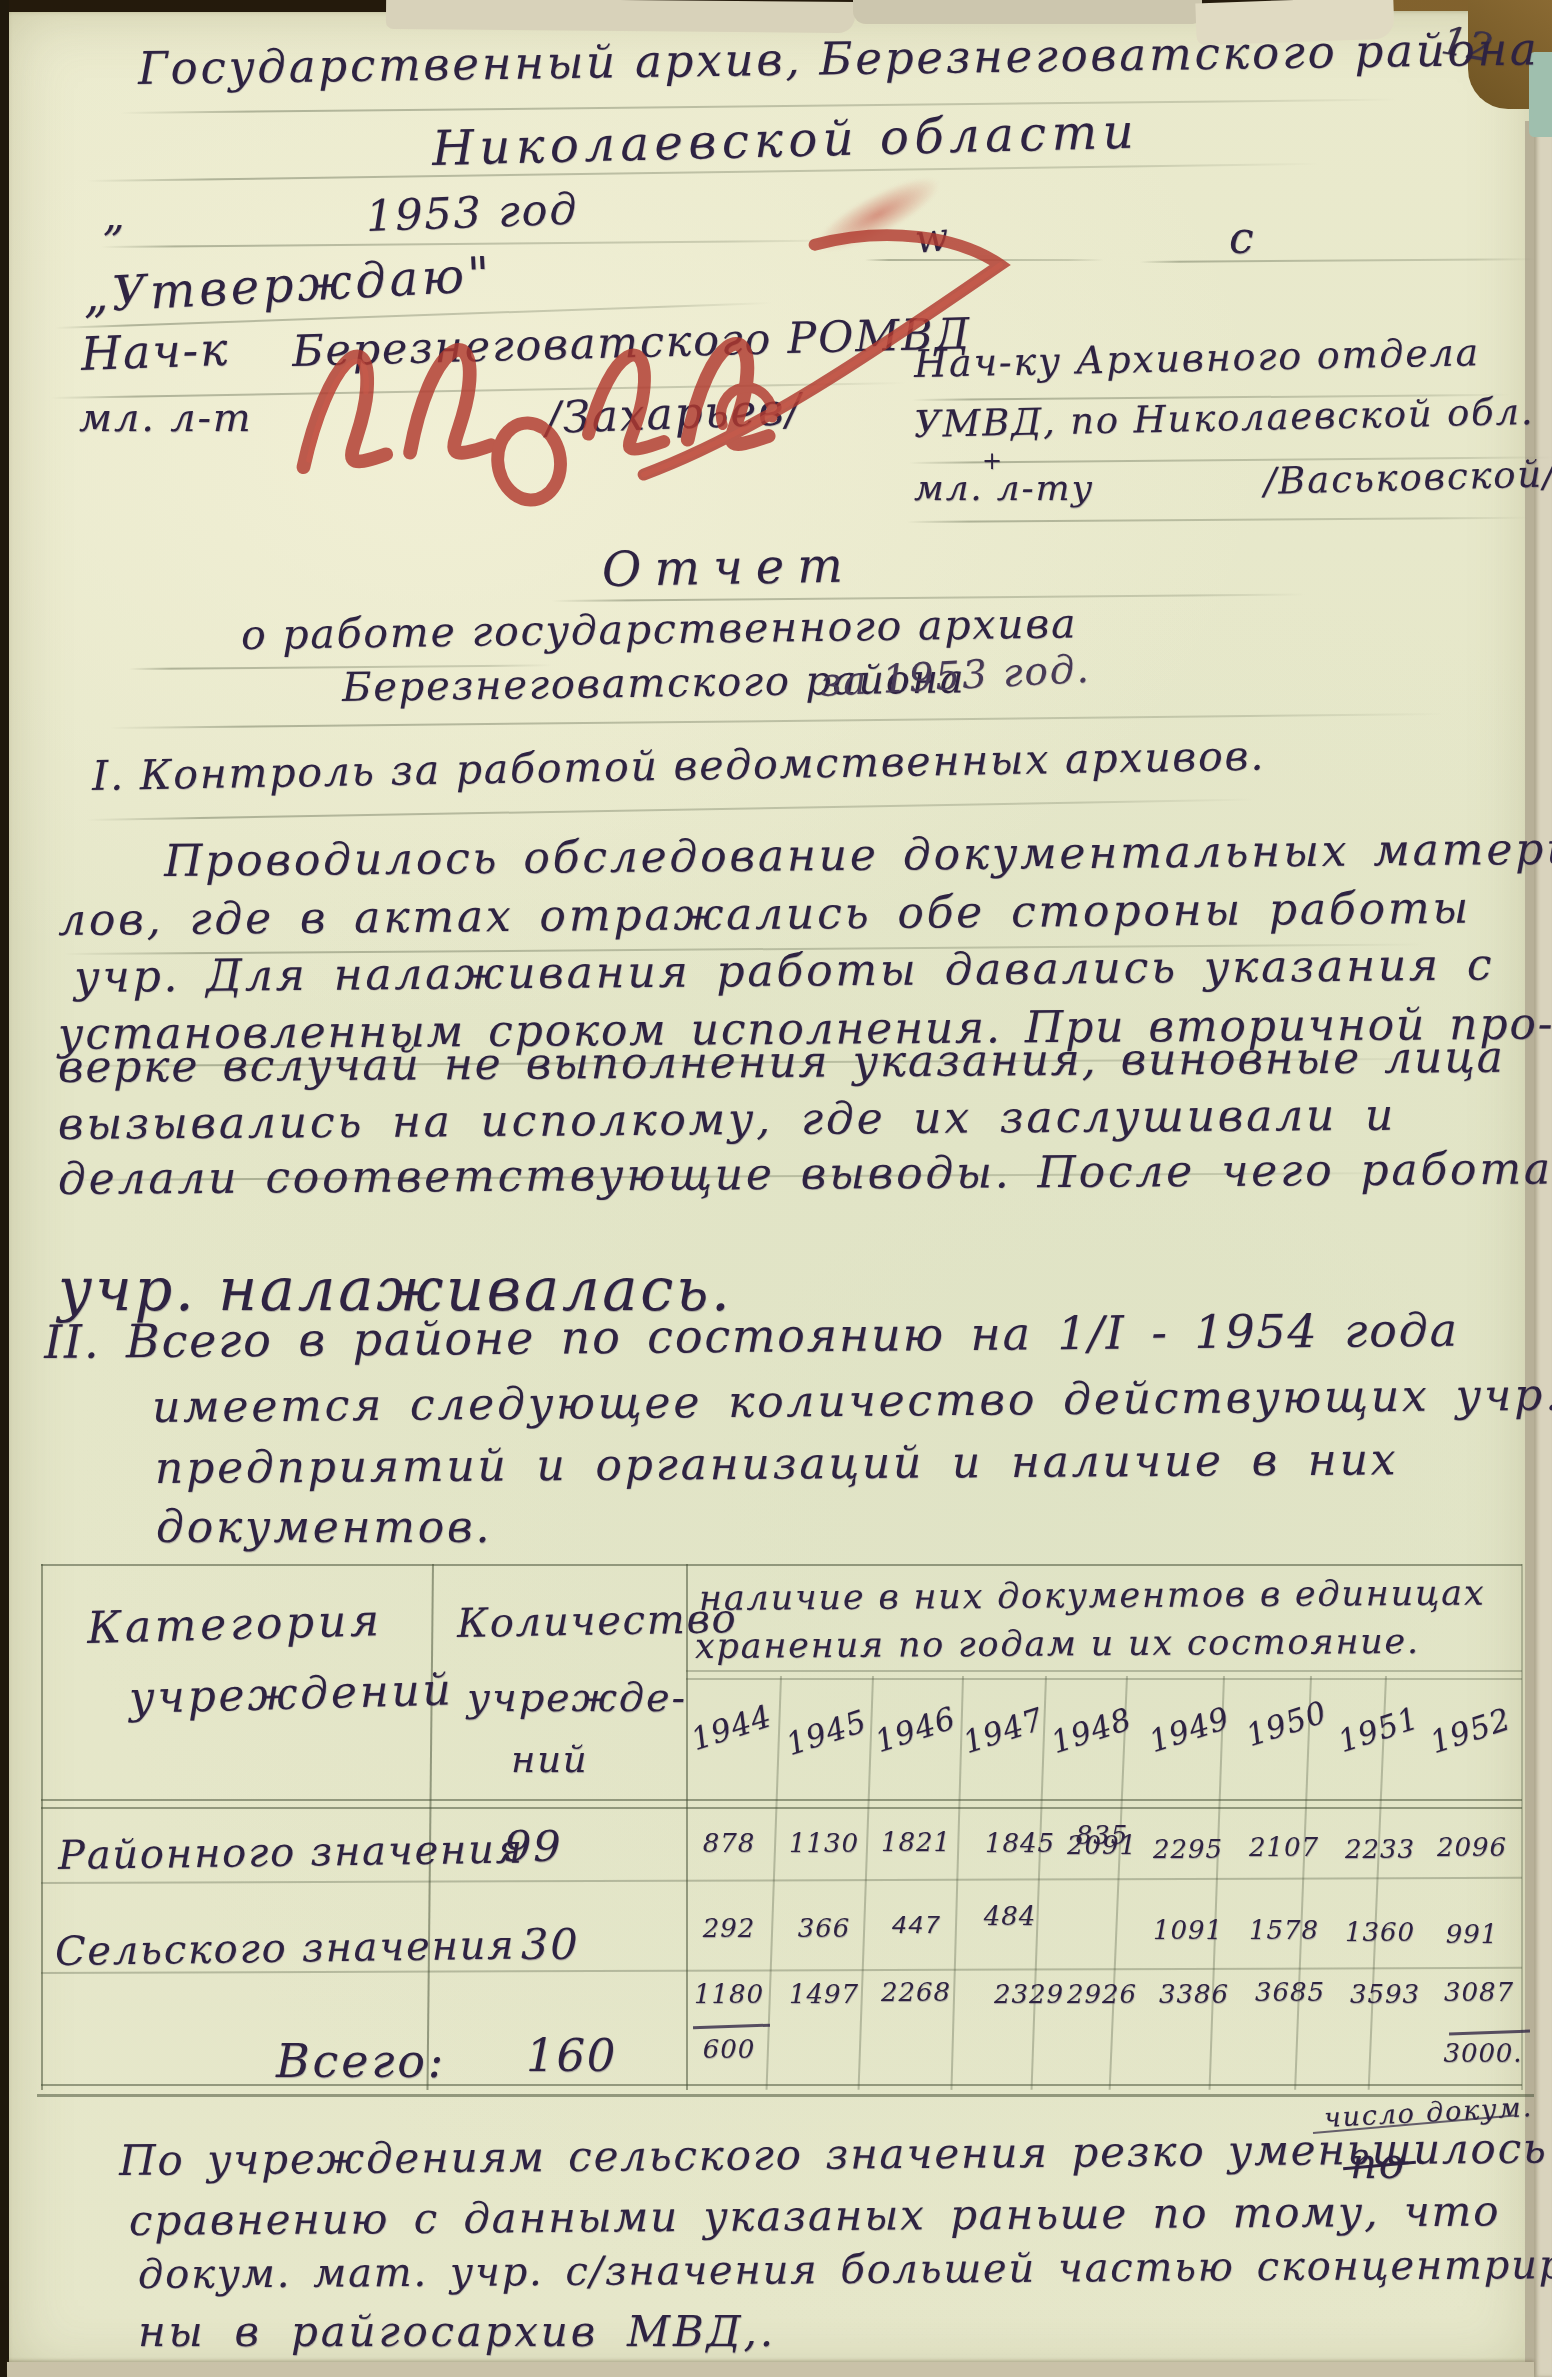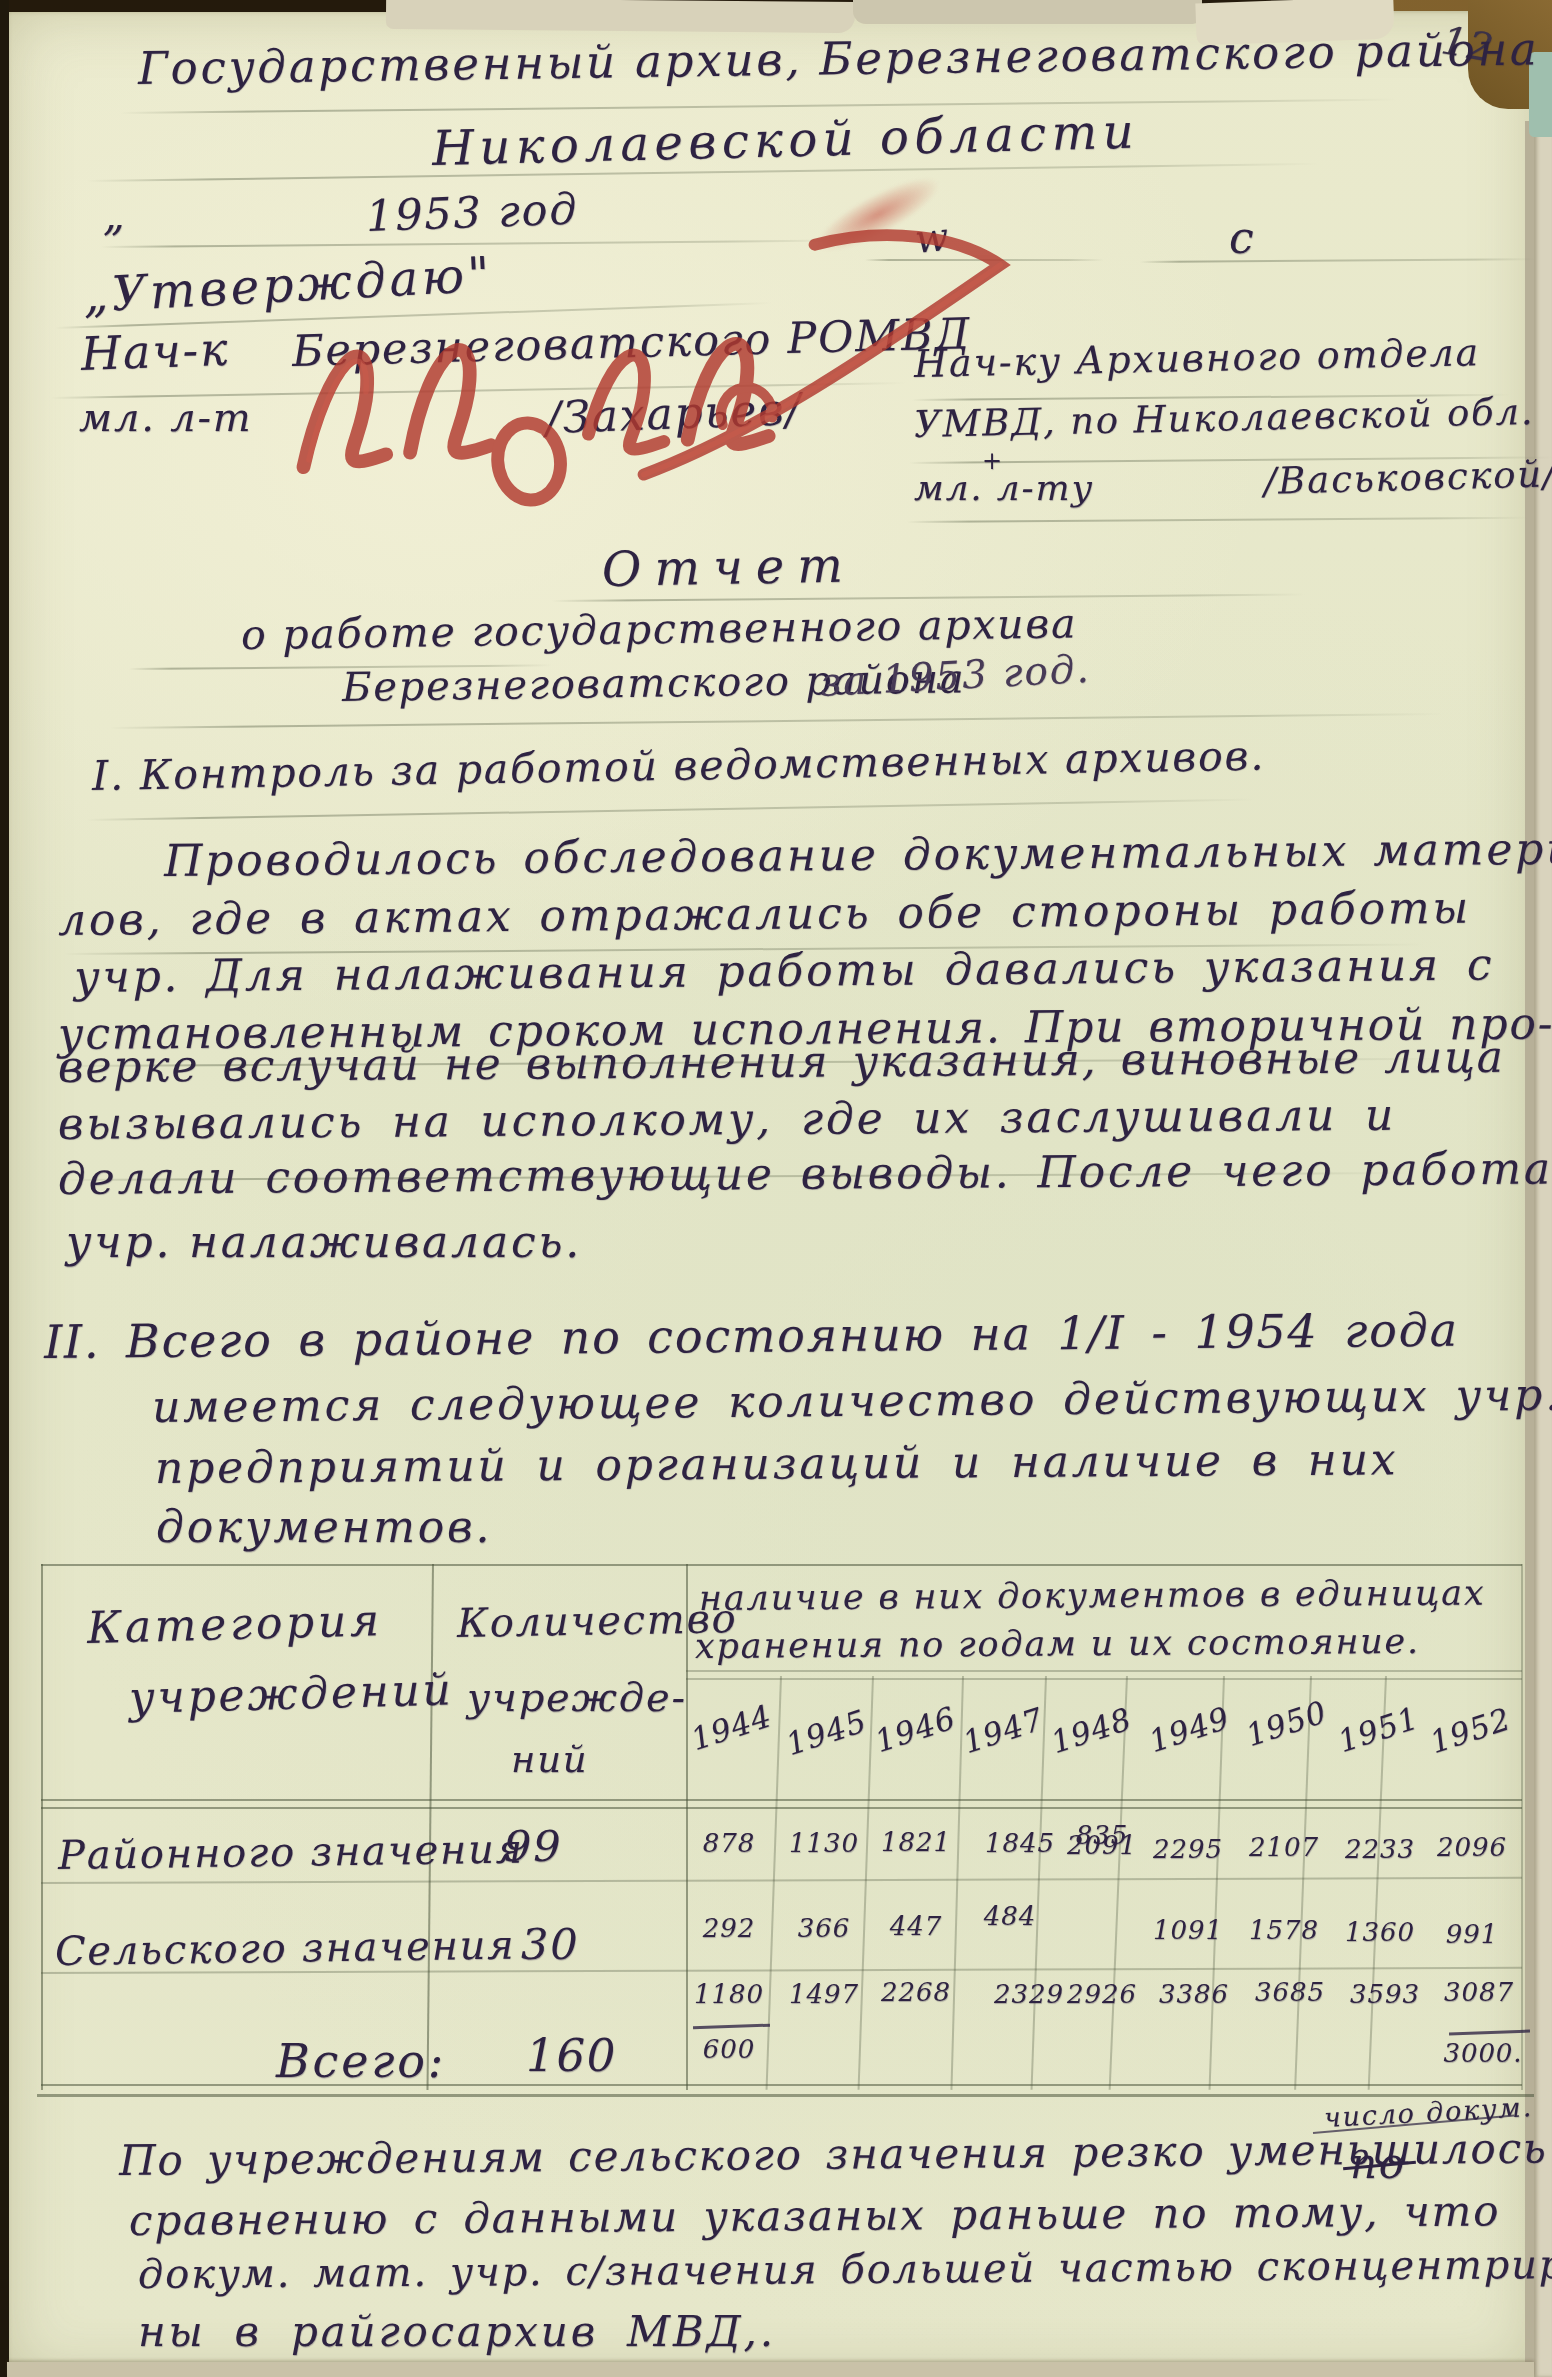--- a/index.html
+++ b/index.html
@@ -128,21 +128,21 @@
 <span class="hw" style="left:820px;top:660px;font-size:39px;color:#473a56;transform:rotate(-3deg);">за 1953 год.</span>
 
 <span class="hw" style="left:92px;top:752px;font-size:41px;letter-spacing:1.8px;transform:rotate(-1deg);">I. Контроль за работой ведомственных архивов.</span>
 <span class="hw" style="left:164px;top:835px;font-size:44px;letter-spacing:2.8px;word-spacing:7.4px;transform:rotate(-.5deg);">Проводилось обследование документальных материа-</span>
 <span class="hw" style="left:58px;top:894px;font-size:44px;letter-spacing:2.8px;word-spacing:9.2px;transform:rotate(-.5deg);">лов, где в актах отражались обе стороны работы</span>
 <span class="hw" style="left:74px;top:951px;font-size:44px;letter-spacing:2.8px;word-spacing:9.2px;transform:rotate(-.5deg);">учр. Для налаживания работы давались указания с</span>
 <span class="hw" style="left:58px;top:1008px;font-size:44px;letter-spacing:1.8px;word-spacing:7.4px;transform:rotate(-.4deg);">установленным сроком исполнения. При вторичной про-</span>
 <span class="hw" style="left:58px;top:1041px;font-size:44px;letter-spacing:1.8px;word-spacing:7.4px;transform:rotate(-.4deg);">верке вслучай не выполнения указания, виновные лица</span>
 <span class="hw" style="left:58px;top:1098px;font-size:44px;letter-spacing:2.8px;word-spacing:11px;transform:rotate(-.4deg);">вызывались на исполкому, где их заслушивали и</span>
 <span class="hw" style="left:58px;top:1153px;font-size:44px;letter-spacing:2.8px;word-spacing:9.2px;transform:rotate(-.4deg);">делали соответствующие выводы. После чего работа</span>
-<span class="hw" style="left:58px;top:1216px;font-size:44px;letter-spacing:2.8px;margin-left:8px;">учр. налаживалась.</span>
+<span class="hw" style="left:58px;top:1255px;font-size:59px;letter-spacing:2.8px;">учр. налаживалась.</span>
 
 <span class="hw" style="left:44px;top:1315px;font-size:46px;letter-spacing:1.8px;word-spacing:9.2px;transform:rotate(-.5deg);">II. Всего в районе по состоянию на 1/I - 1954 года</span>
 <span class="hw" style="left:152px;top:1381px;font-size:44px;letter-spacing:2.8px;word-spacing:9.2px;transform:rotate(-.5deg);">имеется следующее количество действующих учр.,</span>
 <span class="hw" style="left:155px;top:1442px;font-size:44px;letter-spacing:2.8px;word-spacing:11px;transform:rotate(-.4deg);">предприятий и организаций и наличие в них</span>
 <span class="hw" style="left:156px;top:1501px;font-size:44px;letter-spacing:2.8px;">документов.</span>
 
 <span class="hw" style="left:87px;top:1602px;font-size:44px;letter-spacing:3.7px;transform:rotate(-1.5deg);">Категория</span>
 <span class="hw" style="left:129px;top:1672px;font-size:44px;letter-spacing:2.8px;transform:rotate(-1.5deg);">учреждений</span>
 <span class="hw" style="left:457px;top:1600px;font-size:40px;transform:rotate(-1deg);">Количество</span>
 <span class="hw" style="left:467px;top:1674px;font-size:40px;">учрежде-</span>
@@ -168,21 +168,21 @@
 <span class="hw val" style="left:1054px;top:1830px;">2091</span>
 <span class="hw val" style="left:1140px;top:1834px;">2295</span>
 <span class="hw val" style="left:1236px;top:1832px;">2107</span>
 <span class="hw val" style="left:1332px;top:1834px;">2233</span>
 <span class="hw val" style="left:1424px;top:1832px;">2096</span>
 
 <span class="hw" style="left:55px;top:1928px;font-size:40px;transform:rotate(-.8deg);">Сельского значения</span>
 <span class="hw" style="left:521px;top:1919px;font-size:43px;">30</span>
 <span class="hw val" style="left:681px;top:1913px;">292</span>
 <span class="hw val" style="left:776px;top:1913px;">366</span>
-<span class="hw val" style="left:868px;top:1911px;">447</span>
+<span class="hw val" style="left:868px;top:1911px;font-family:Liberation Mono, monospace;">447</span>
 <span class="hw val" style="left:962px;top:1901px;">484</span>
 <span class="hw val" style="left:1054px;top:1820px;">835</span>
 <span class="hw val" style="left:1140px;top:1915px;">1091</span>
 <span class="hw val" style="left:1236px;top:1915px;">1578</span>
 <span class="hw val" style="left:1332px;top:1917px;">1360</span>
 <span class="hw val" style="left:1424px;top:1919px;">991</span>
 
 <span class="hw" style="left:276px;top:2034px;font-size:46px;letter-spacing:2.8px;">Всего:</span>
 <span class="hw" style="left:526px;top:2029px;font-size:45px;">160</span>
 <span class="hw val" style="left:681px;top:1979px;">1180</span>

